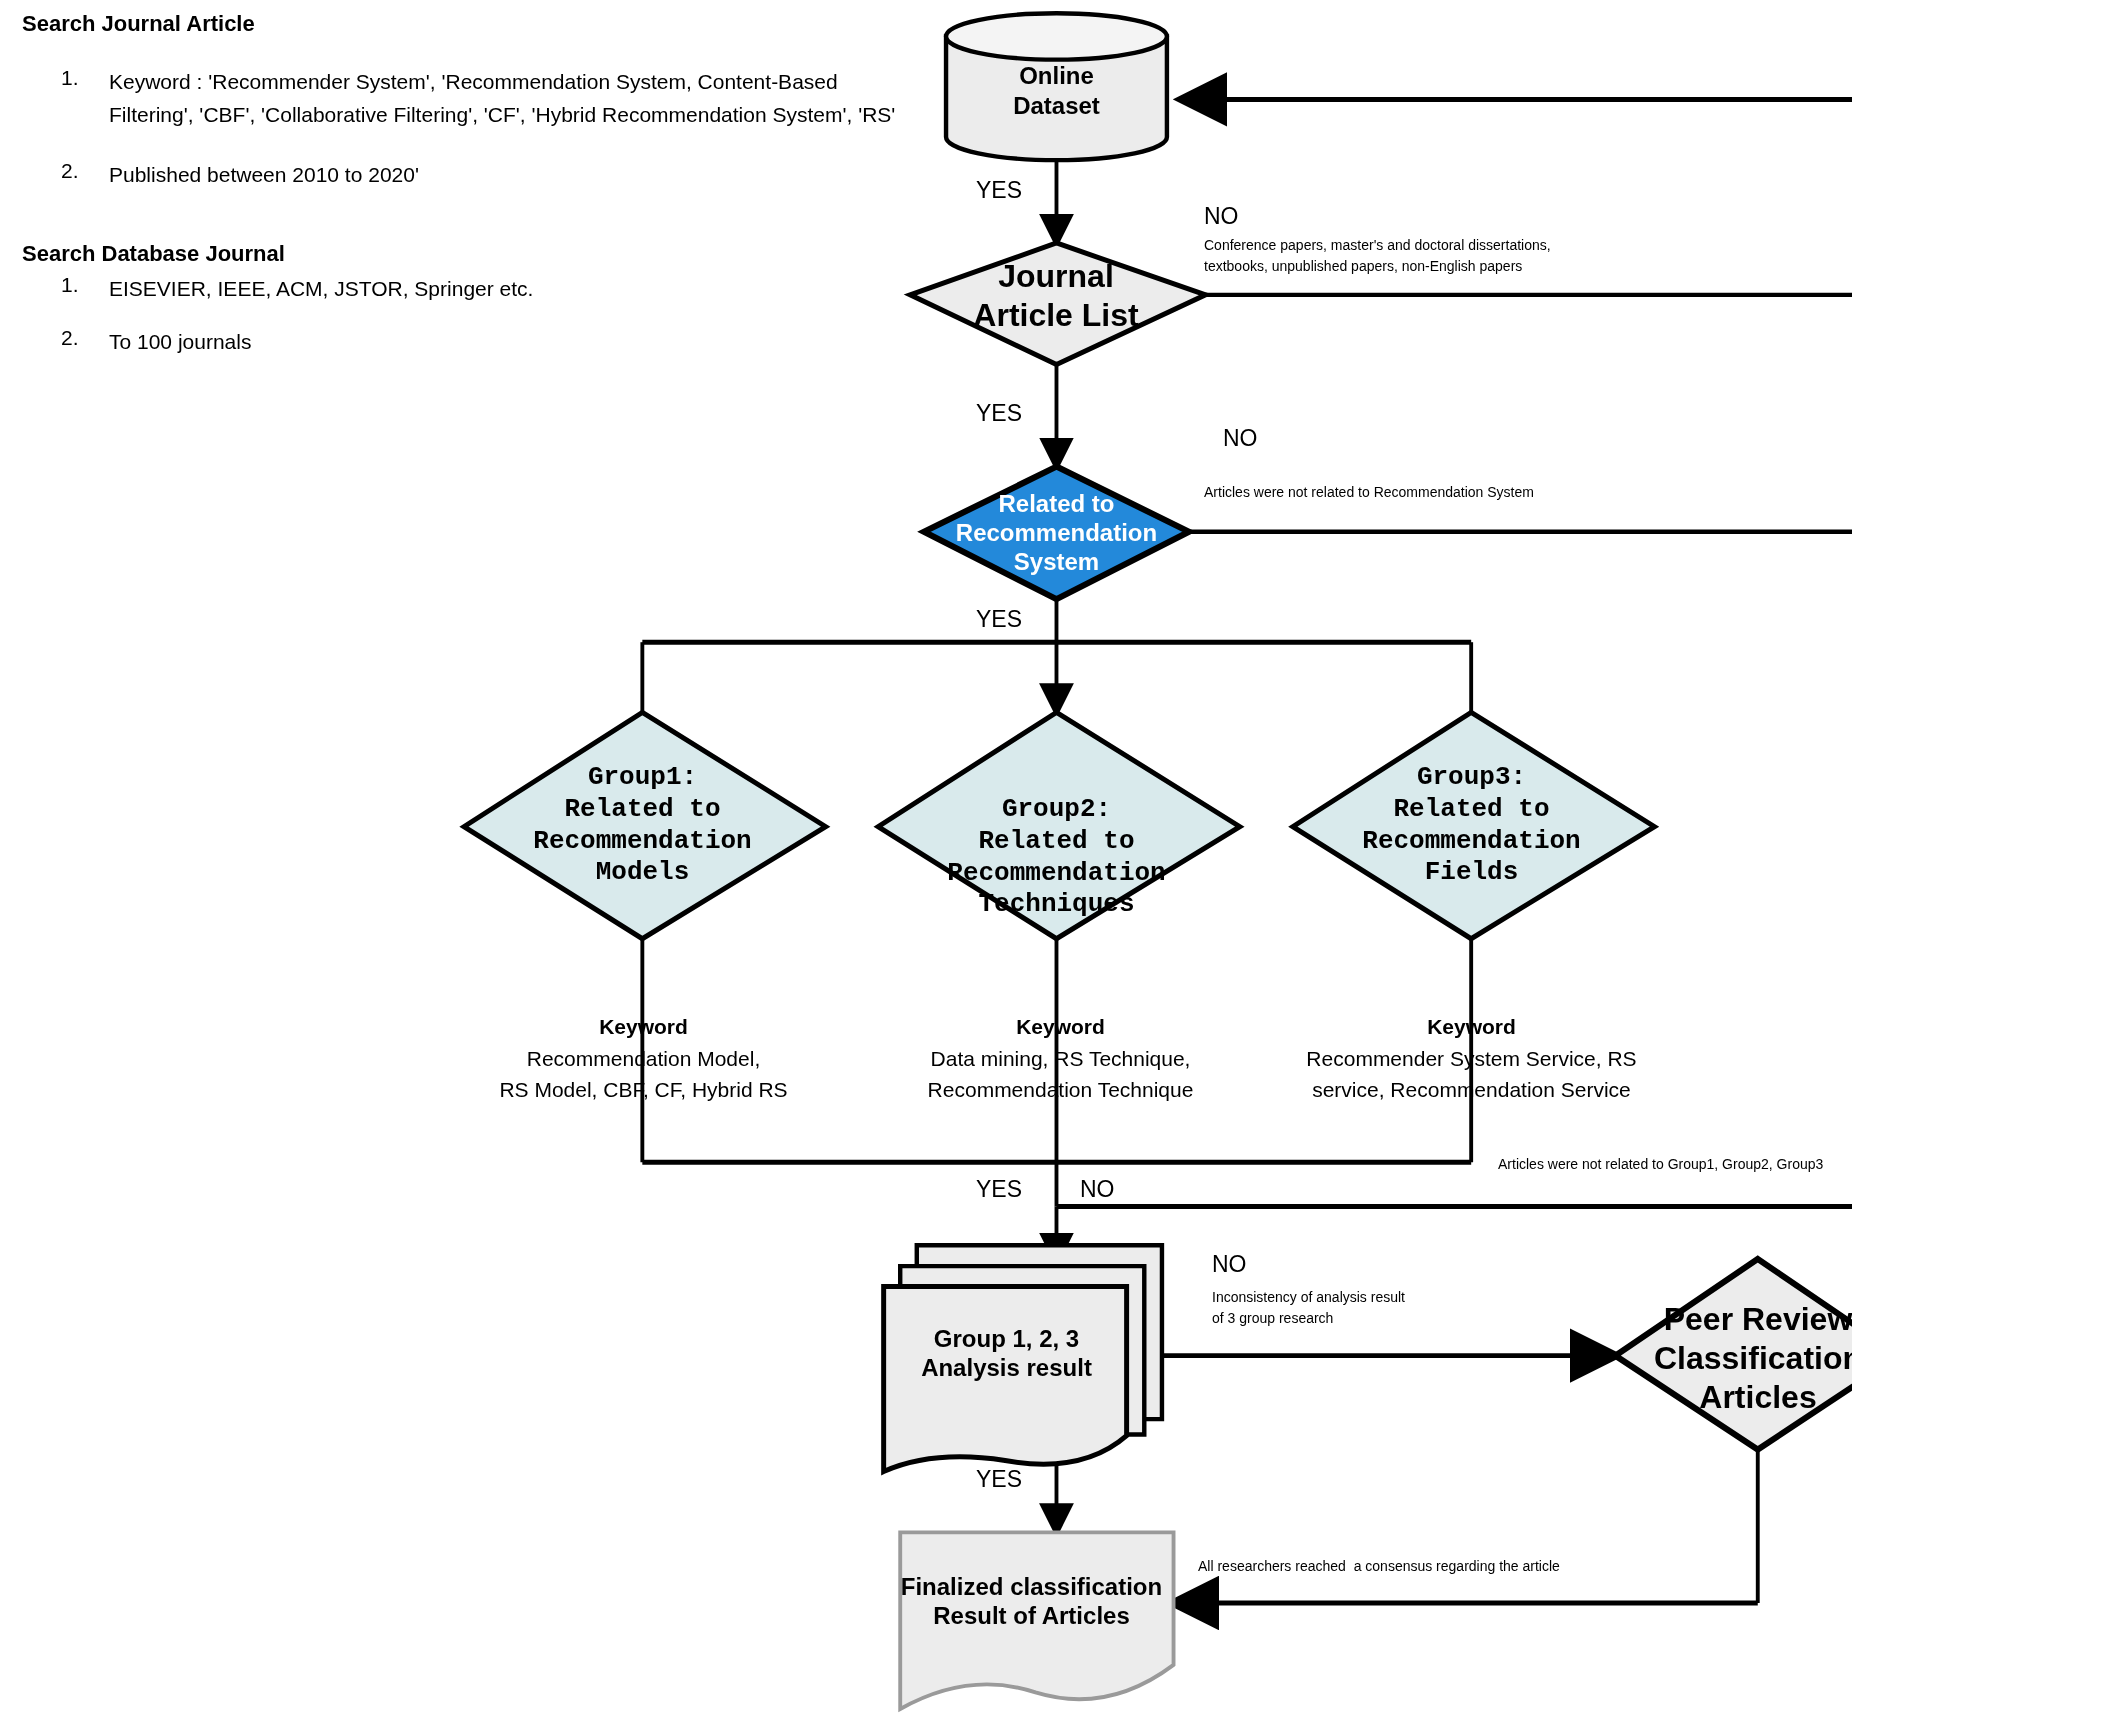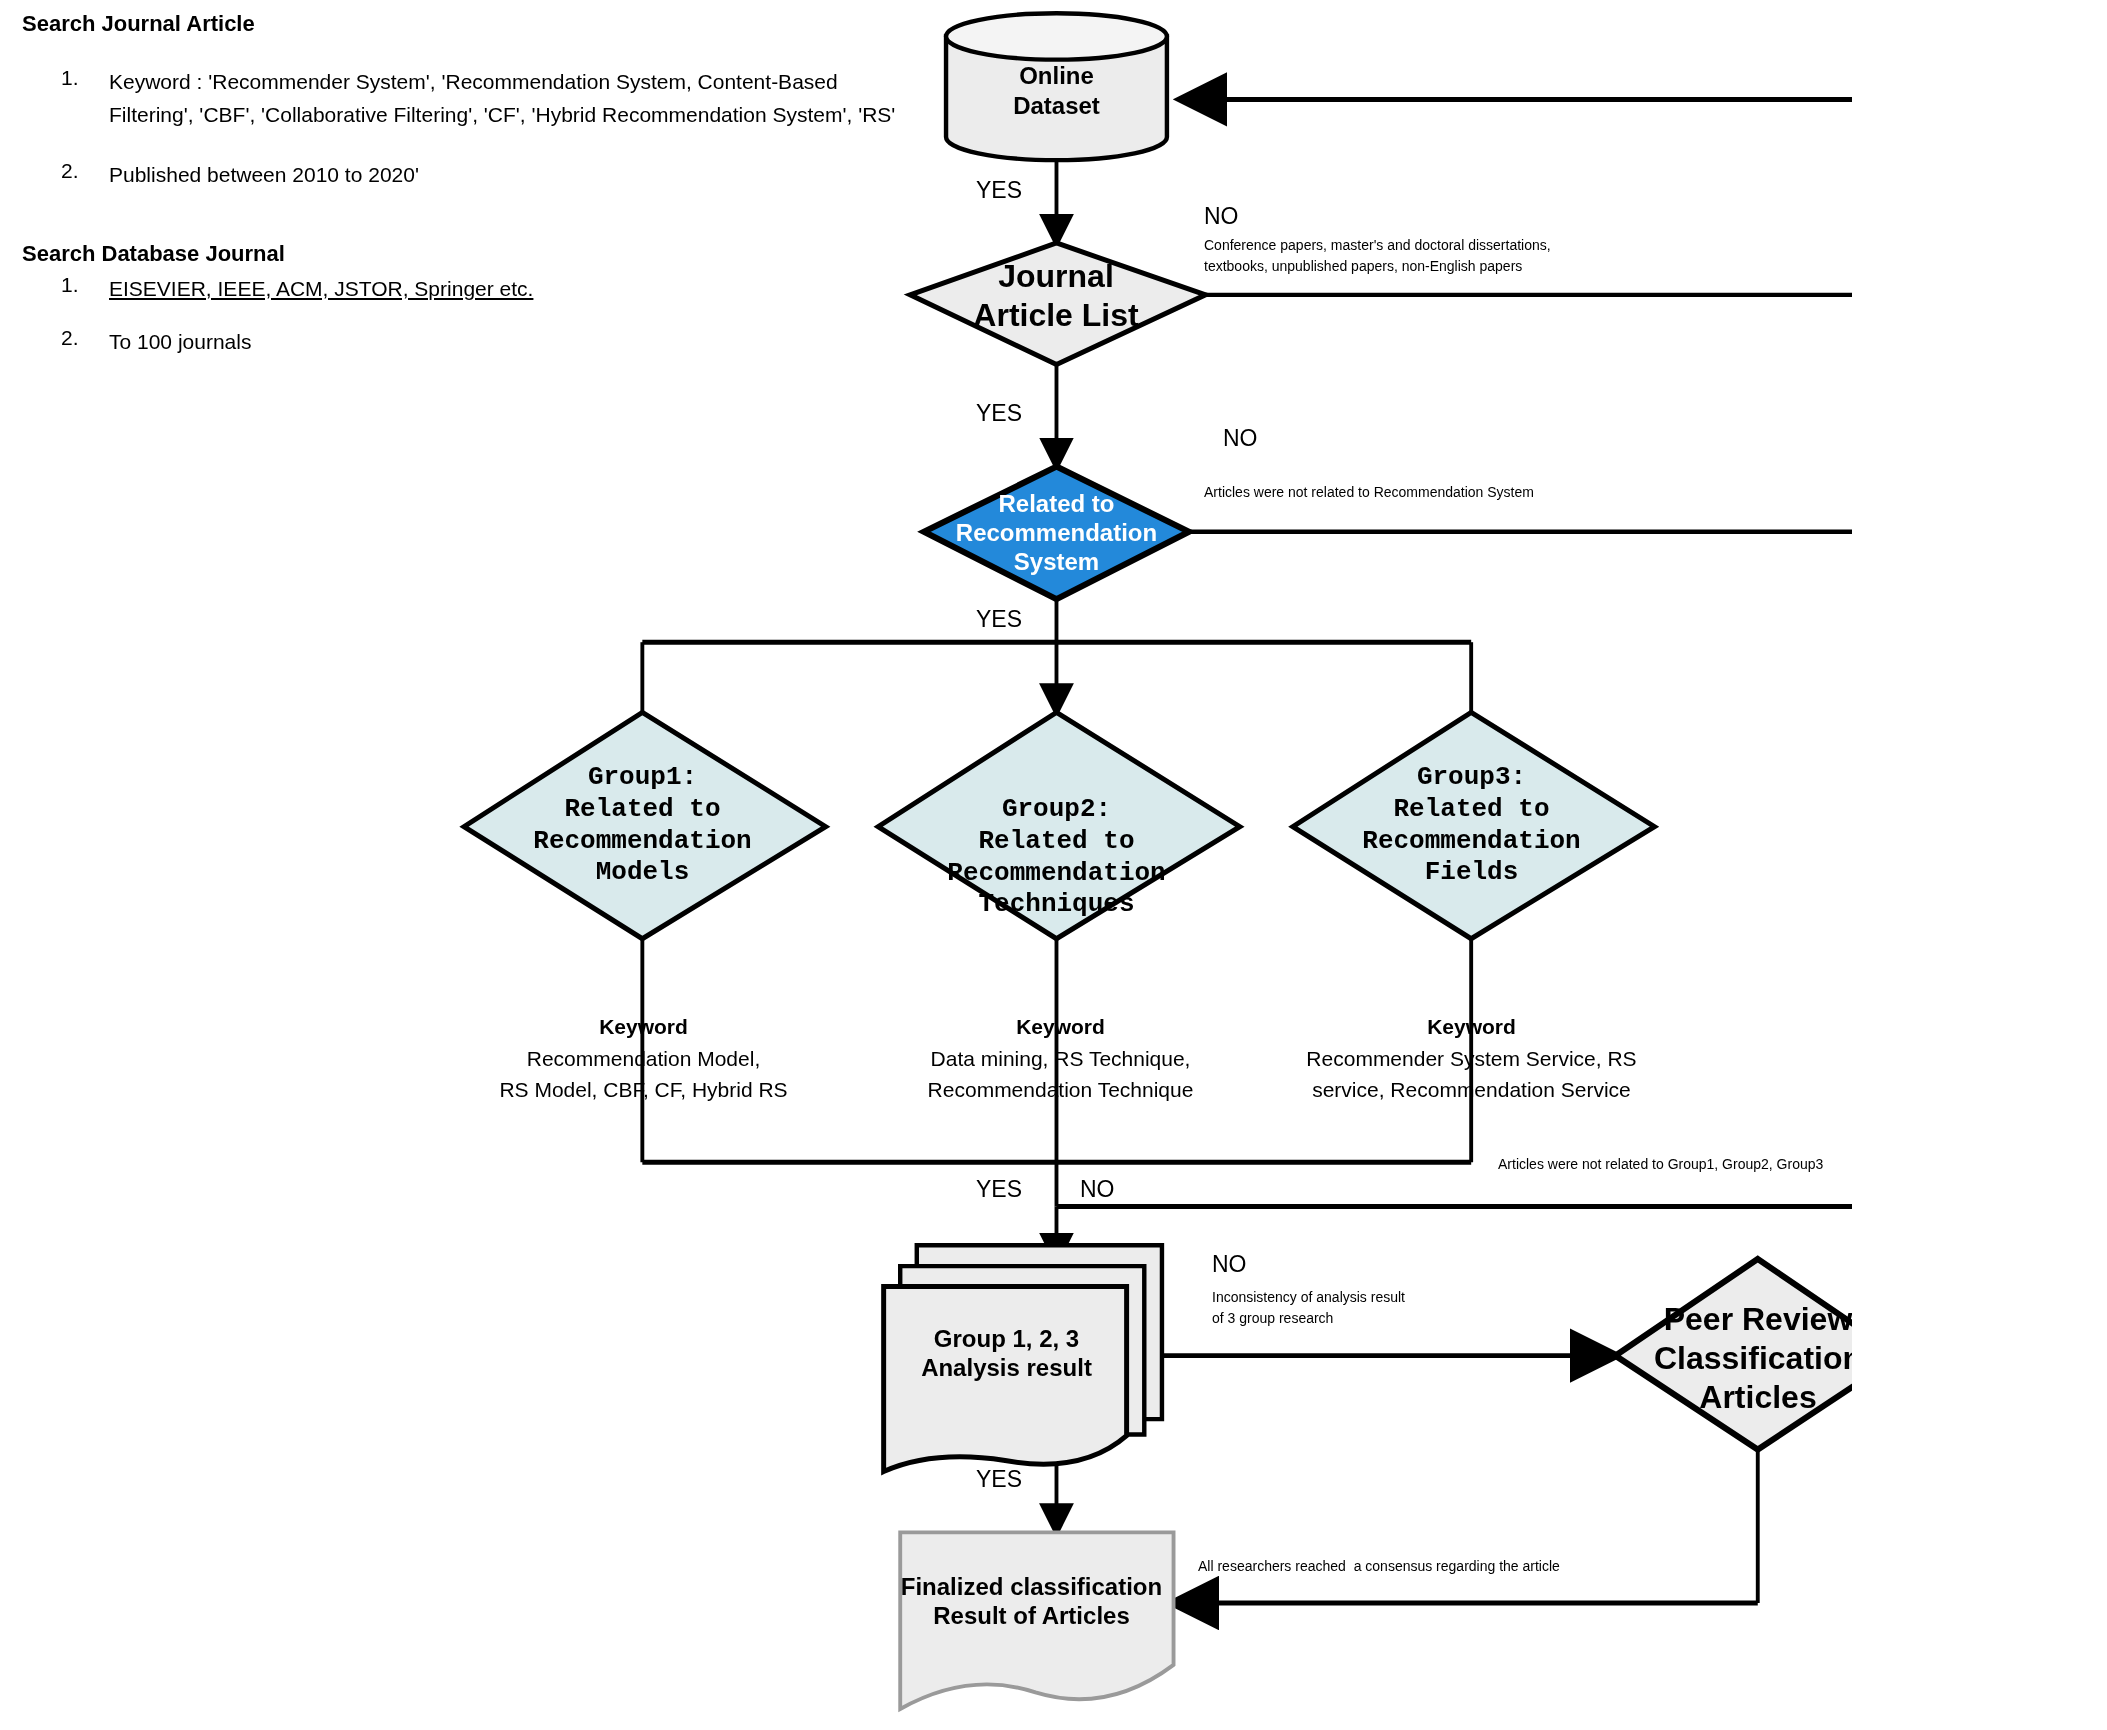--- a/index.html
+++ b/index.html
@@ -132,21 +132,21 @@
   </svg>
 
   <div class="txt hdr" style="left:22px;top:10px;">Search Journal Article</div>
   <div class="num" style="left:61px;top:66px;">1.</div>
   <div class="txt body-txt" style="left:109px;top:66px;width:817px;white-space:normal;">Keyword : 'Recommender System', 'Recommendation  System, Content-Based Filtering', 'CBF', 'Collaborative Filtering', 'CF', 'Hybrid Recommendation System', 'RS'</div>
   <div class="num" style="left:61px;top:159px;">2.</div>
   <div class="txt body-txt" style="left:109px;top:159px;width:773px;white-space:normal;">Published between 2010 to 2020'</div>
 
   <div class="txt hdr" style="left:22px;top:240px;">Search Database Journal</div>
   <div class="num" style="left:61px;top:273px;">1.</div>
-  <div class="txt body-txt" style="left:109px;top:273px;width:431px;white-space:normal;text-decoration:underline;">EISEVIER, IEEE, ACM, JSTOR, Springer etc.</div>
+  <div class="txt body-txt" style="left:109px;top:273px;width:431px;white-space:normal;">EISEVIER, IEEE, ACM, JSTOR, Springer etc.</div>
   <div class="num" style="left:61px;top:326px;">2.</div>
   <div class="txt body-txt" style="left:109px;top:326px;width:431px;white-space:normal;">To 100 journals</div>
 
   <div class="node-label lbl-db" style="left:946px;top:52px;width:221px;height:77px;">
     <span>Online</span>
     <span>Dataset</span>
   </div>
 
   <div class="node-label lbl-dia" style="left:918px;top:260px;width:276px;height:72px;">
     <span>Journal</span>

